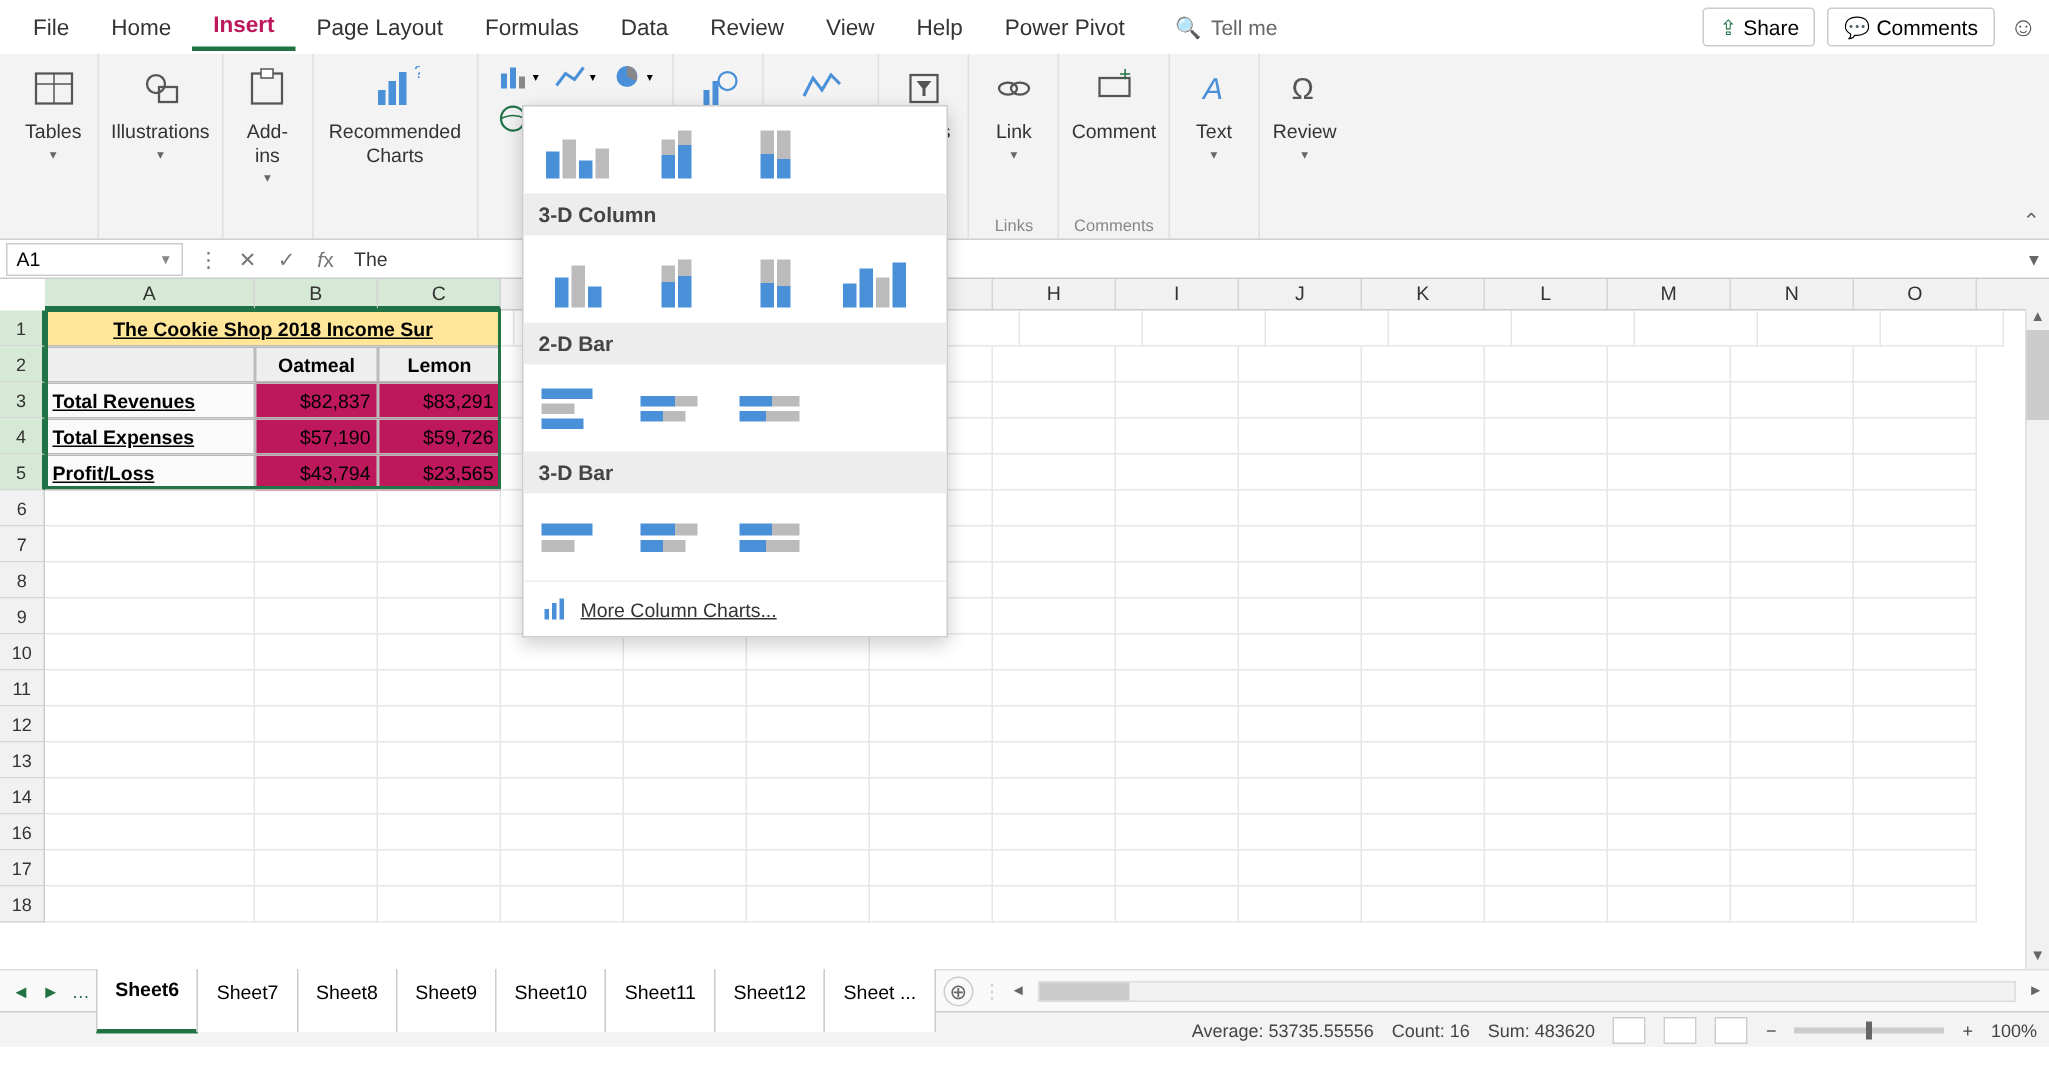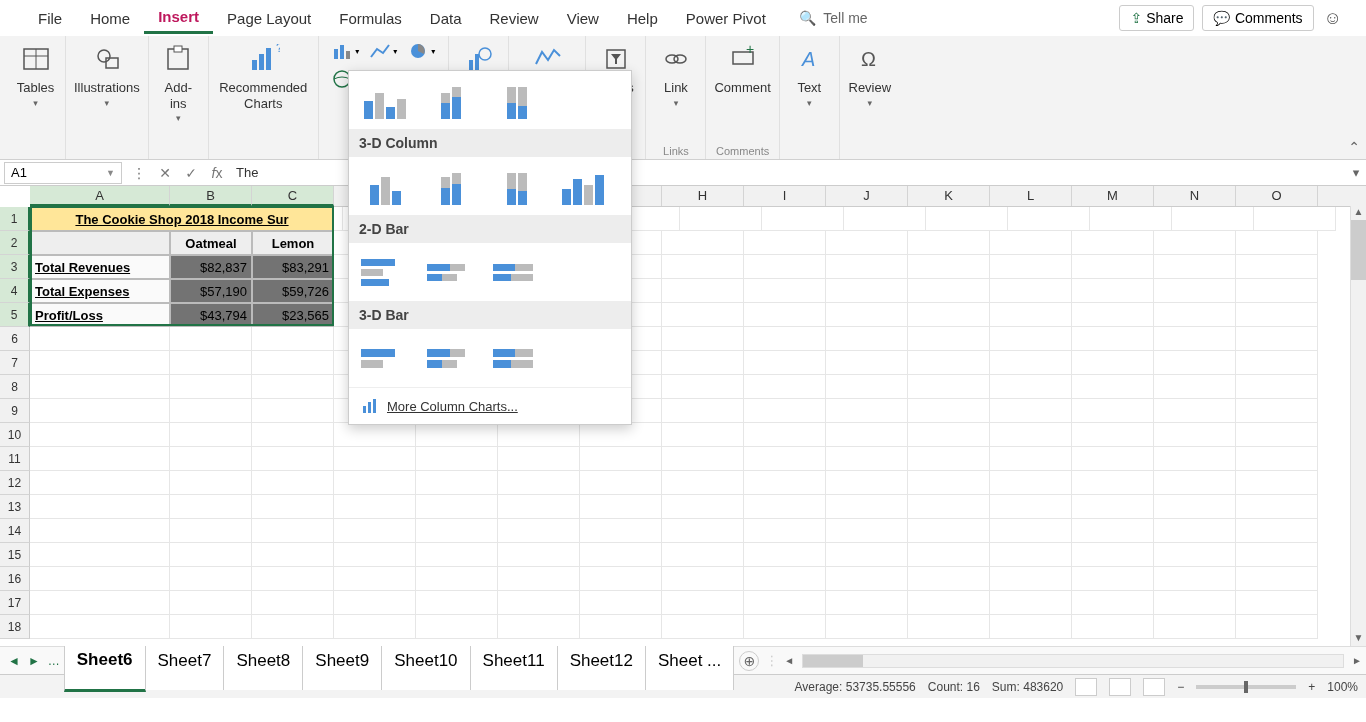--- a/index.html
+++ b/index.html
@@ -1,19 +1,19 @@
 <!DOCTYPE html>
 <html><head>
 <meta charset="utf-8">
 <style>
 * { box-sizing: border-box; margin: 0; padding: 0; }
 body { font-family: "Segoe UI", Arial, sans-serif; font-size: 13px; background: #fff; overflow: hidden; width: 1366px; height: 722px; position: relative; }
 
 
-.menubar { display: flex; align-items: center; height: 36px; padding: 0 24px; background: #fff; }
+.menubar { display: flex; align-items: center; height: 36px; padding: 0 8px; background: #fff; }
 .menubar .tab { padding: 6px 14px; font-size: 15px; color: #333; cursor: pointer; }
 .menubar .tab.active { border-bottom: 3px solid #217346; color: #be185d; font-weight: 600; }
 .menubar .spacer { flex: 1; }
 .menubar .tellme { display: flex; align-items: center; gap: 6px; color: #666; font-size: 14px; }
 .menubar .btn-share, .menubar .btn-comments { border: 1px solid #ccc; border-radius: 3px; padding: 4px 10px; font-size: 14px; background: #fff; display: flex; align-items: center; gap: 4px; margin-left: 8px; cursor: pointer; }
 .menubar .face { font-size: 18px; margin-left: 10px; color: #555; }
 
 
 .ribbon { background: #f3f3f3; border-bottom: 1px solid #d0d0d0; height: 124px; display: flex; align-items: stretch; padding: 0 6px; position: relative; }
 .ribbon-group { display: flex; flex-direction: column; align-items: center; justify-content: flex-start; padding: 4px 8px; border-right: 1px solid #e0e0e0; min-width: 60px; position: relative; }
@@ -39,37 +39,37 @@
 .colheaders .ch.sel { background: #d6e9d6; border-bottom: 2px solid #217346; }
 .rows { position: relative; }
 .row { display: flex; height: 24px; }
 .rowhead { width: 30px; text-align: center; background: #f1f1f1; border-right: 1px solid #ccc; border-bottom: 1px solid #d4d4d4; font-size: 12px; color: #333; line-height: 24px; }
 .rowhead.sel { background: #d6e9d6; border-right: 2px solid #217346; }
 .cell { width: 82px; height: 24px; border-right: 1px solid #e6e6e6; border-bottom: 1px solid #e6e6e6; padding: 0 4px; font-size: 13px; line-height: 24px; overflow: hidden; white-space: nowrap; }
 .cell.wideA { width: 140px; text-decoration: underline; }
 .titlecell { background: #ffe699; font-weight: bold; text-align: center; }
 .headercell { background: #eee; font-weight: bold; text-align: center; border: 1px solid #bbb; }
 .labelcell { font-weight: bold; border: 1px solid #bbb; background: #fafafa; }
-.datacell { text-align: right; border: 1px solid #bbb; background: #737373; }
+.datacell { text-align: right; border: 1px solid #bbb; background: #be185d; }
 .selection-border { position: absolute; border: 2px solid #217346; pointer-events: none; }
 .vscroll { position: absolute; right: 0; top: 20px; bottom: 0; width: 16px; background: #f1f1f1; border-left: 1px solid #ddd; }
 
 
 .chart-dropdown { position: absolute; left: 348px; top: 70px; width: 284px; background: #fff; border: 1px solid #ccc; box-shadow: 0 4px 12px rgba(0,0,0,0.2); z-index: 100; }
 .chart-dropdown .section-h { background: #ededed; padding: 6px 10px; font-size: 14px; font-weight: 600; color: #444; }
 .chart-dropdown .chart-row { display: flex; gap: 18px; padding: 10px 12px; }
 .chart-ic { width: 48px; height: 38px; display: flex; align-items: flex-end; justify-content: center; gap: 2px; cursor: pointer; }
 .chart-ic div { background: #4a90d9; width: 9px; }
 .chart-ic div.g { background: #bbb; }
 .chart-dropdown .more { padding: 10px 12px; border-top: 1px solid #eee; display: flex; align-items: center; gap: 8px; font-size: 13px; color: #333; text-decoration: underline; cursor: pointer; }
 
 
 .sheettabs { height: 28px; background: #f9f9f9; border-top: 1px solid #ddd; display: flex; align-items: center; padding: 0 4px; }
 .sheettabs .nav { padding: 0 4px; color: #217346; font-size: 12px; }
-.sheettabs .tab { padding: 19px 12px; border: 1px solid #ccc; background: #fff; font-size: 17px; border-bottom: none; margin-right: -1px; }
+.sheettabs .tab { padding: 19px 12px; border: 1px solid #ccc; background: #fff; font-size: 13px; border-bottom: none; margin-right: -1px; }
 .sheettabs .tab.active { font-weight: bold; border-bottom: 3px solid #217346; }
 .sheettabs .plus { width: 20px; height: 20px; border: 1px solid #ccc; border-radius: 50%; text-align: center; margin-left: 6px; line-height: 18px; font-size: 14px; color: #666; }
 .sheettabs .hscroll { flex: 1; margin: 0 8px; height: 14px; background: #f1f1f1; border: 1px solid #ddd; position: relative; }
 .sheettabs .hscroll .thumb { position: absolute; left: 0; top: 0; bottom: 0; background: #ccc; }
 
 
 .statusbar { height: 24px; background: #f3f3f3; border-top: 1px solid #ccc; display: flex; align-items: center; justify-content: flex-end; padding: 0 8px; font-size: 12px; color: #444; gap: 12px; }
 .statusbar .viewbtn { width: 22px; height: 18px; border: 1px solid #ccc; background: #fff; }
 .statusbar .zoom-slider { width: 100px; height: 4px; background: #ccc; position: relative; }
 .statusbar .zoom-slider .thumb { position: absolute; left: 48px; top: -4px; width: 4px; height: 12px; background: #666; }
@@ -554,38 +554,20 @@
         <div class="cell"></div>
         <div class="cell"></div>
         <div class="cell"></div>
         <div class="cell"></div>
         <div class="cell"></div>
         <div class="cell"></div>
         <div class="cell"></div>
         <div class="cell"></div>
       </div>
       <div class="row">
-        <div class="rowhead">15</div>
-        <div class="cell wideA"></div>
-        <div class="cell"></div>
-        <div class="cell"></div>
-        <div class="cell"></div>
-        <div class="cell"></div>
-        <div class="cell"></div>
-        <div class="cell"></div>
-        <div class="cell"></div>
-        <div class="cell"></div>
-        <div class="cell"></div>
-        <div class="cell"></div>
-        <div class="cell"></div>
-        <div class="cell"></div>
-        <div class="cell"></div>
-        <div class="cell"></div>
-      </div>
-      <div class="row">
         <div class="rowhead">16</div>
         <div class="cell wideA"></div>
         <div class="cell"></div>
         <div class="cell"></div>
         <div class="cell"></div>
         <div class="cell"></div>
         <div class="cell"></div>
         <div class="cell"></div>
         <div class="cell"></div>
         <div class="cell"></div>

